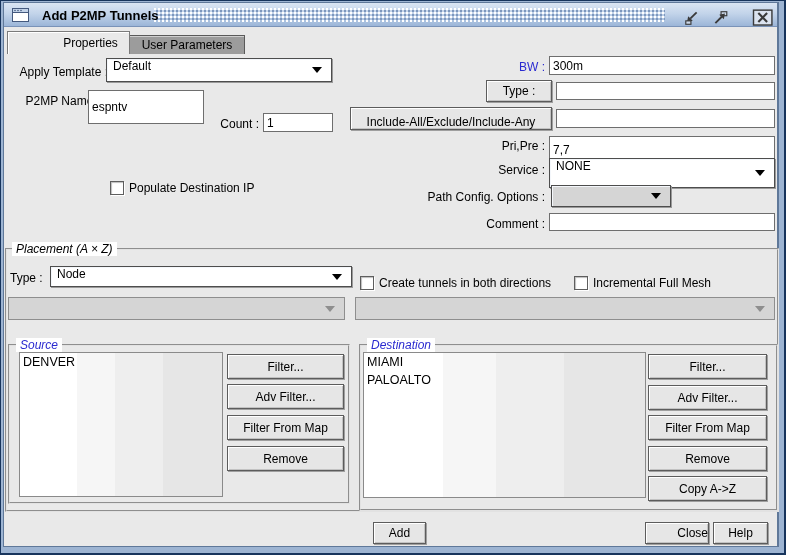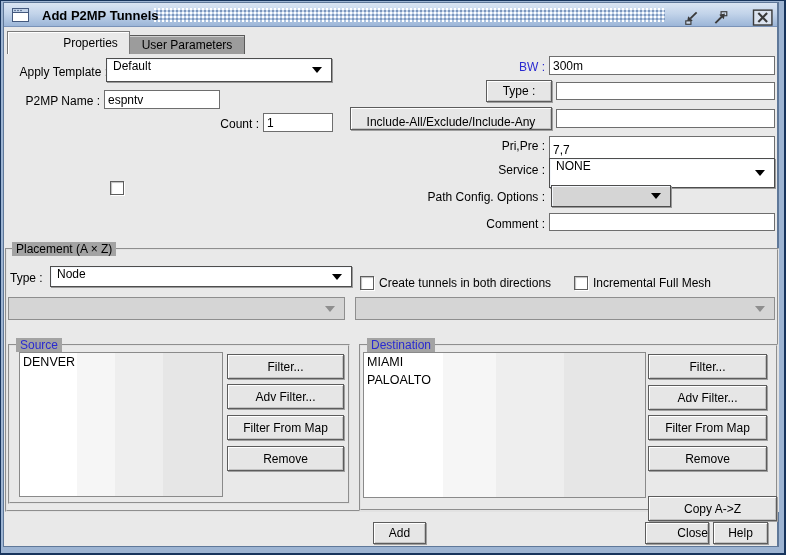--- a/index.html
+++ b/index.html
@@ -78,21 +78,21 @@
   .combo.disabled { background:#d5d5d5; border-color:#8e8e8e; box-shadow:none; }
   .combo.disabled .arrow { border-top-color:#8e8e8e; }
 
   .checkbox {
     position:absolute; width:12px; height:12px; background:#ffffff;
     border:1px solid #5e5e5e; box-shadow:1px 1px 0 #ffffff, inset 1px 1px 1px #bdbdbd;
   }
   .cb-label { position:absolute; white-space:nowrap; }
 
   .group { position:absolute; border:2px groove #e2e2e2; box-sizing:border-box; }
-  .group-title { position:absolute; background:#a3a3a3; padding:0 4px; white-space:nowrap; z-index:2; }
+  .group-title { position:absolute; background:#ffffff; padding:0 4px; white-space:nowrap; z-index:2;font-style:italic; }
 
   .list {
     position:absolute; border:1px solid #8a8a8a; overflow:hidden;
     background:linear-gradient(90deg,#ffffff 0 28%,#f6f6f6 28% 47%,#eeeeee 47% 71%,#e6e6e6 71% 100%);
   }
   .list-item { height:18px; line-height:18px; padding-left:3px; font-size:12.5px; white-space:nowrap; }
 </style>
 </head>
 <body>
 
@@ -143,26 +143,27 @@
     <span>User Parameters</span>
   </div>
 
   <div class="lbl" style="left:4px; top:65px; width:104px;">Apply Template :</div>
   <div class="combo" style="left:106px; top:58px; width:226px; height:24px;">
     <span>Default</span>
     <span class="arrow"></span>
   </div>
 
   <div class="lbl" style="left:8px; top:94px; width:92px;">P2MP Name :</div>
-  <input class="field" style="left: 104px; top: 90px; width: 116px; height: 19px;" value="espntv">
+  <input class="field" style="left: 88px; top: 90px; width: 116px; height: 34px;" value="espntv">
 
   <div class="lbl" style="left:214px; top:117px; width:45px;">Count :</div>
   <input class="field" style="left: 263px; top: 113px; width: 70px; height: 19px;" value="1">
 
   <span class="checkbox" style="left:110px; top:181px;"></span>
+  <span class="cb-label" style="left:129px; top:181px;">Populate Destination IP</span>
 
   <div class="lbl blue" style="left:495px; top:60px; width:50px;">BW :</div>
   <input class="field" style="left: 549px; top: 56px; width: 226px; height: 19px;" value="300m">
 
   <div class="btn" style="left:486px; top:80px; width:66px; height:22px;">
     <span>Type :</span>
   </div>
   <input class="field" style="left: 556px; top: 82px; width: 219px; height: 18px;" value="">
 
   <div class="btn" style="left:350px; top:107px; width:202px; height:23px;align-items:flex-end;">
@@ -243,21 +244,21 @@
   </div>
   <div class="btn" style="left:648px; top:385px; width:119px; height:25px;">
     <span>Adv Filter...</span>
   </div>
   <div class="btn" style="left:648px; top:415px; width:119px; height:25px;">
     <span>Filter From Map</span>
   </div>
   <div class="btn" style="left:648px; top:446px; width:119px; height:25px;">
     <span>Remove</span>
   </div>
-  <div class="btn" style="left:648px; top:496px; width:129px; height:25px;">
+  <div class="btn" style="left:648px; top:476px; width:119px; height:25px;">
     <span>Copy A-&gt;Z</span>
   </div>
 
   <div class="btn" style="left:373px; top:522px; width:53px; height:22px;">
     <span>Add</span>
   </div>
   <div class="btn" style="left:645px; top:522px; width:64px; height:22px;justify-content:flex-end;">
     <span>Close</span>
   </div>
   <div class="btn" style="left:713px; top:522px; width:55px; height:22px;">

